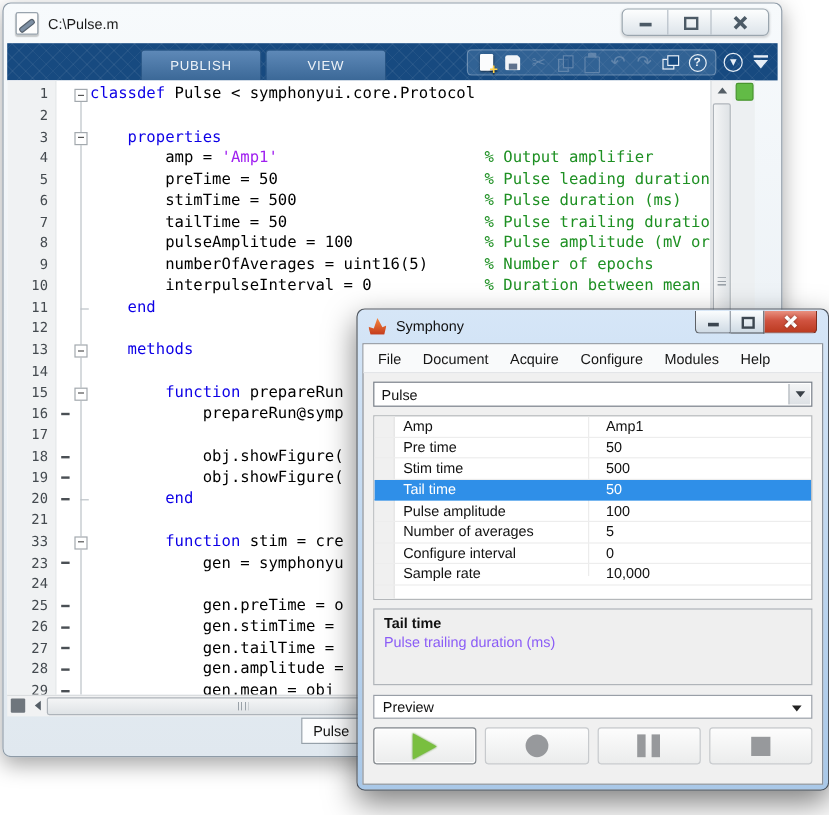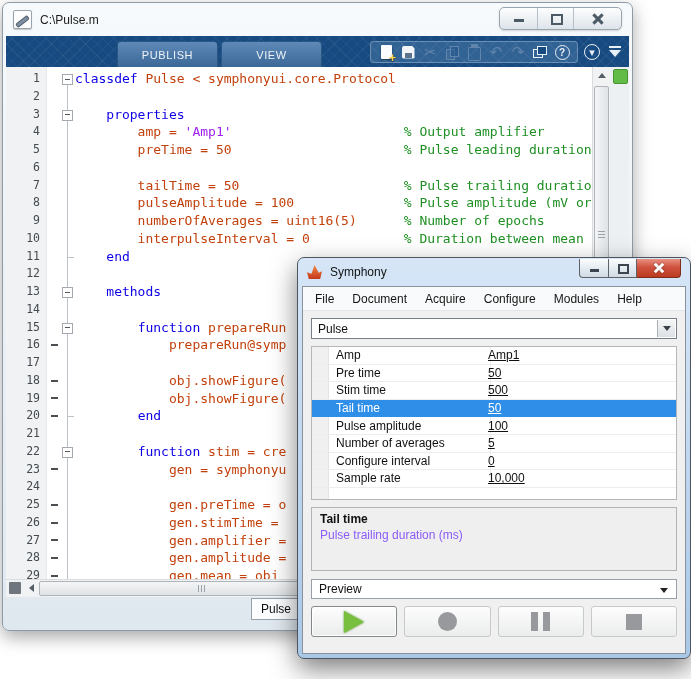--- a/index.html
+++ b/index.html
@@ -2,21 +2,21 @@
 <html><head>
 <meta charset="utf-8">
 <style>
   html,body{margin:0;padding:0;background:#ffffff;width:691px;height:679px;overflow:hidden;
     font-family:"Liberation Sans", sans-serif;}
 
   
   #ed-window{position:absolute;left:2px;top:2px;width:629px;height:627px;
     border:1px solid #8e9ba7;border-radius:7px;
     background:linear-gradient(#f7fafc,#e0e8ef);
-    box-shadow:0 6px 18px rgba(0,0,0,.35);z-index:1;}
+    box-shadow:0 6px 18px rgba(0,0,0,.35);z-index:1;padding-left:19px;}
   .ed-titlebar{position:absolute;left:0;top:0;right:0;height:33px;display:flex;align-items:center;}
   .ed-title-icon{position:relative;width:17px;height:17px;margin-left:10px;background:#fdfdfd;
     border:1px solid #98a3ad;border-radius:2px;box-shadow:0 1px 1px rgba(0,0,0,.2);}
   .ed-title-icon::after{content:"";position:absolute;left:2px;top:9px;width:13px;height:3px;
     background:#7d8fa3;transform:rotate(-38deg);border-radius:1px;box-shadow:0 0 0 1px #55606c;}
   .ed-title-text{margin-left:8px;font-size:12px;color:#1b1b1b;}
   .win-btn-group{position:absolute;top:4px;right:10px;height:21px;display:flex;
     border:1px solid #9aa5ae;border-radius:5px;overflow:hidden;
     background:linear-gradient(#fdfefe,#dde4ea);box-shadow:0 1px 2px rgba(0,0,0,.15);}
   .win-btn{position:relative;height:100%;border-right:1px solid #b6bfc7;}
@@ -66,21 +66,21 @@
   
   .ed-code{position:absolute;left:3px;top:64px;width:586px;height:512px;background:#ffffff;overflow:hidden;}
   .gutter-bg{position:absolute;left:0;top:0;width:40px;height:100%;background:#f0f2f3;border-right:1px solid #e6e9ea;}
   .code-lines{position:absolute;left:0;top:3px;right:0;}
   .cl{height:17.75px;display:flex;align-items:center;font-family:"DejaVu Sans Mono",monospace;font-size:13px;line-height:17.75px;}
   .ln{width:34px;padding-right:7px;text-align:right;font-size:11.5px;color:#444a4f;flex:0 0 auto;}
   .dashcol{width:14px;flex:0 0 auto;display:flex;align-items:center;justify-content:center;}
   .dashcol.on::before{content:"";width:7px;height:2px;background:#4a4f54;}
   .foldcol{width:14px;flex:0 0 auto;}
   .ct{flex:1;white-space:pre;overflow:hidden;color:#000;}
-  .ct .k{color:#0d00e6;} .ct .s{color:#a020f0;} .ct .c{color:#1e9023;text-align:right;} .ct .p{color:#c2410c;}
+  .ct .k{color:#0d00e6;} .ct .s{color:#a020f0;} .ct .c{color:#1e9023;text-align:right;} .ct .p{color:#000000;}
   .fold-vline{position:absolute;left:61px;top:15px;bottom:0;width:1px;background:#bcc2c7;}
   .fbox{position:absolute;left:56px;width:9px;height:9px;background:#fff;border:1px solid #a3a9ae;}
   .fbox::after{content:"";position:absolute;left:2px;top:3.5px;width:5px;height:1px;background:#555;}
   .ftick{position:absolute;left:61px;width:7px;height:1px;background:#bcc2c7;}
 
   
   .vscroll{position:absolute;left:589px;top:64px;width:17px;height:512px;background:#f1f2f3;border-left:1px solid #dadddf;}
   .vs-up{position:absolute;top:2px;left:2px;width:13px;height:13px;display:flex;align-items:center;justify-content:center;}
   .vs-up::after{content:"";border-left:4px solid transparent;border-right:4px solid transparent;border-bottom:5px solid #555e66;}
   .vs-thumb{position:absolute;left:1px;top:19px;width:13px;height:230px;border:1px solid #aeb4ba;border-radius:2px;
@@ -132,21 +132,21 @@
     display:flex;align-items:center;font-size:12px;color:#111;padding-left:6px;}
   .combo-btn{position:absolute;right:1px;top:1px;bottom:1px;width:17px;
     background:linear-gradient(#f4f5f6,#dde1e5);border-left:1px solid #aab0b6;display:flex;align-items:center;justify-content:center;}
   .combo-btn::after{content:"";border-left:4px solid transparent;border-right:4px solid transparent;border-top:5px solid #3a4148;}
 
   .param-table{position:relative;margin-top:7px;height:154px;background:#fff;border:1px solid #b4b7ba;box-sizing:border-box;overflow:hidden;}
   .pt-gutter{position:absolute;left:0;top:0;width:16px;height:100%;background:#f0f0f0;border-right:1px solid #e4e4e4;}
   .pt-vsep{position:absolute;left:178px;top:0;width:1px;height:133px;background:#ececec;}
   .prow{position:relative;height:16.6px;display:flex;align-items:center;font-size:12px;color:#111;border-bottom:1px solid #ededed;}
   .prow .pname{position:absolute;left:24px;}
-  .prow .pval{position:absolute;left:176px;text-decoration:underline;}
+  .prow .pval{position:absolute;left:193px;}
   .prow.sel{background:#2f8fe8;border-bottom-color:#2f8fe8;}
   .prow.sel .pname,.prow.sel .pval{color:#fff;}
 
   .desc-panel{margin-top:7px;height:64px;border:1px solid #b0b4b9;background:#efefef;box-sizing:border-box;padding:4px 8px;}
   .desc-title{font-size:12px;font-weight:bold;color:#111;}
   .desc-text{font-size:12px;color:#8b5cf6;margin-top:2px;}
 
   .preview-combo{position:relative;margin-top:8px;height:20px;background:#fff;border:1px solid #999fa7;box-sizing:border-box;
     display:flex;align-items:center;font-size:12px;color:#111;padding-left:7px;}
   .preview-combo::after{content:"";position:absolute;right:8px;top:8px;border-left:4px solid transparent;border-right:4px solid transparent;border-top:5px solid #222;}
@@ -233,20 +233,21 @@
         <div class="cl">
           <span class="ln">5</span>
           <span class="dashcol"></span>
           <span class="foldcol"></span>
           <span class="ct"><span class="p">        preTime = 50                      </span><span class="c">% Pulse leading duration</span></span>
         </div>
         <div class="cl">
           <span class="ln">6</span>
           <span class="dashcol"></span>
           <span class="foldcol"></span>
+          <span class="ct"><span class="p">        stimTime = 500                    </span><span class="c">% Pulse duration (ms)</span></span>
         </div>
         <div class="cl">
           <span class="ln">7</span>
           <span class="dashcol"></span>
           <span class="foldcol"></span>
           <span class="ct"><span class="p">        tailTime = 50                     </span><span class="c">% Pulse trailing duration</span></span>
         </div>
         <div class="cl">
           <span class="ln">8</span>
           <span class="dashcol"></span>
@@ -325,21 +326,21 @@
           <span class="foldcol"></span>
           <span class="ct"><span class="p">        </span><span class="k">end</span></span>
         </div>
         <div class="cl">
           <span class="ln">21</span>
           <span class="dashcol"></span>
           <span class="foldcol"></span>
           <span class="ct"></span>
         </div>
         <div class="cl">
-          <span class="ln">22</span>
+          <span class="ln">33</span>
           <span class="dashcol"></span>
           <span class="foldcol"></span>
           <span class="ct"><span class="p">        </span><span class="k">function</span><span class="p"> stim = cre</span></span>
         </div>
         <div class="cl">
           <span class="ln">23</span>
           <span class="dashcol on"></span>
           <span class="foldcol"></span>
           <span class="ct"><span class="p">            gen = symphonyu</span></span>
         </div>
@@ -358,21 +359,21 @@
         <div class="cl">
           <span class="ln">26</span>
           <span class="dashcol on"></span>
           <span class="foldcol"></span>
           <span class="ct"><span class="p">            gen.stimTime = </span></span>
         </div>
         <div class="cl">
           <span class="ln">27</span>
           <span class="dashcol on"></span>
           <span class="foldcol"></span>
-          <span class="ct"><span class="p">            gen.amplifier = </span></span>
+          <span class="ct"><span class="p">            gen.tailTime = </span></span>
         </div>
         <div class="cl">
           <span class="ln">28</span>
           <span class="dashcol on"></span>
           <span class="foldcol"></span>
           <span class="ct"><span class="p">            gen.amplitude =</span></span>
         </div>
         <div class="cl">
           <span class="ln">29</span>
           <span class="dashcol on"></span>

